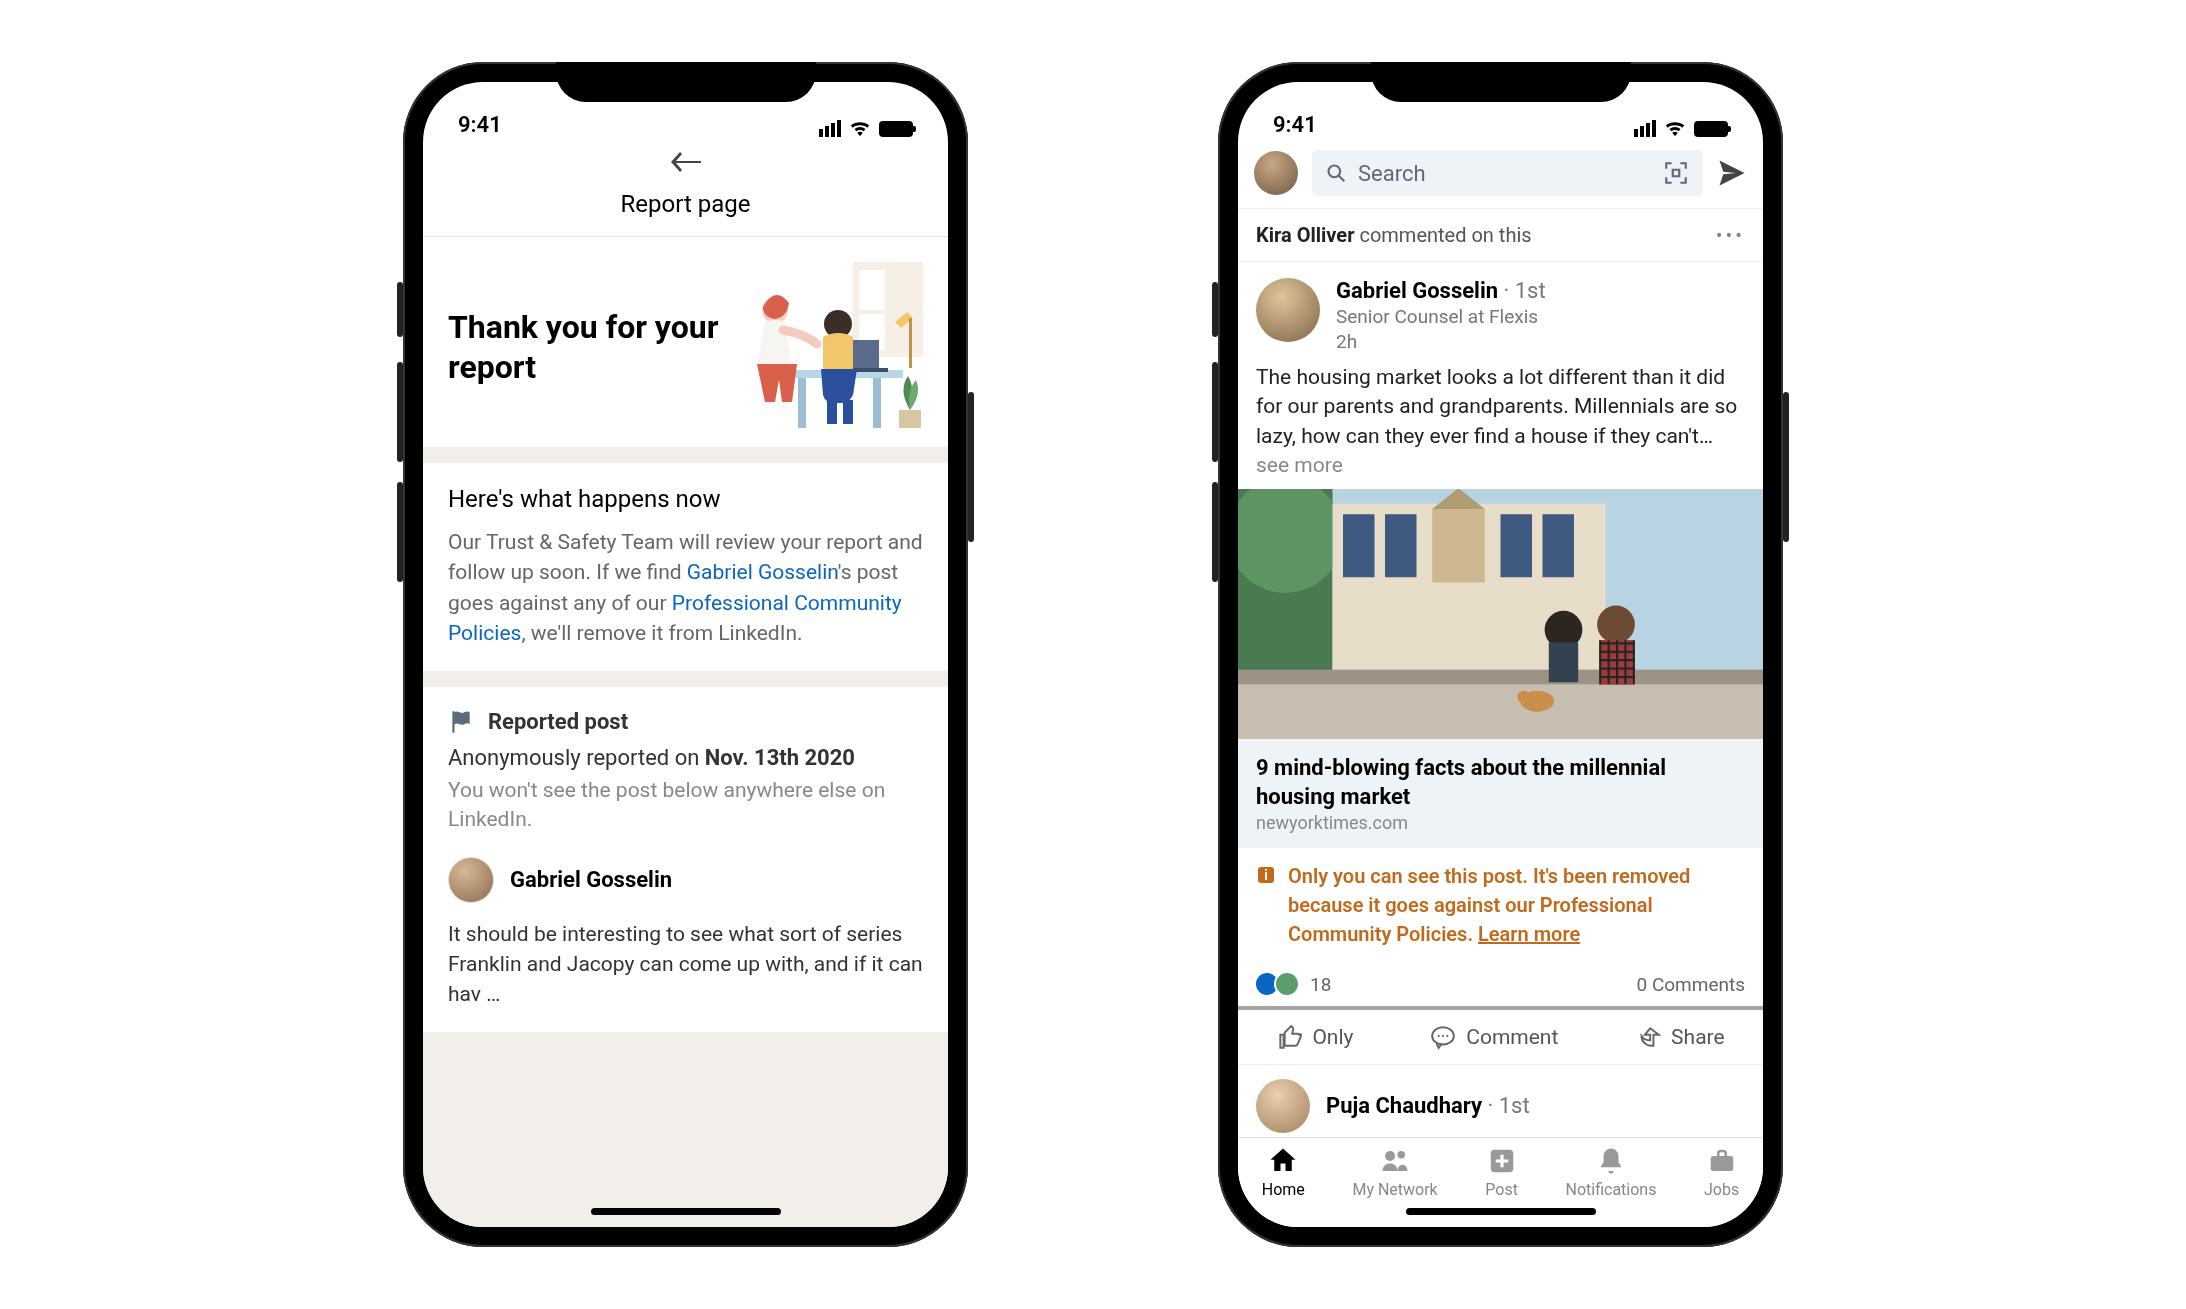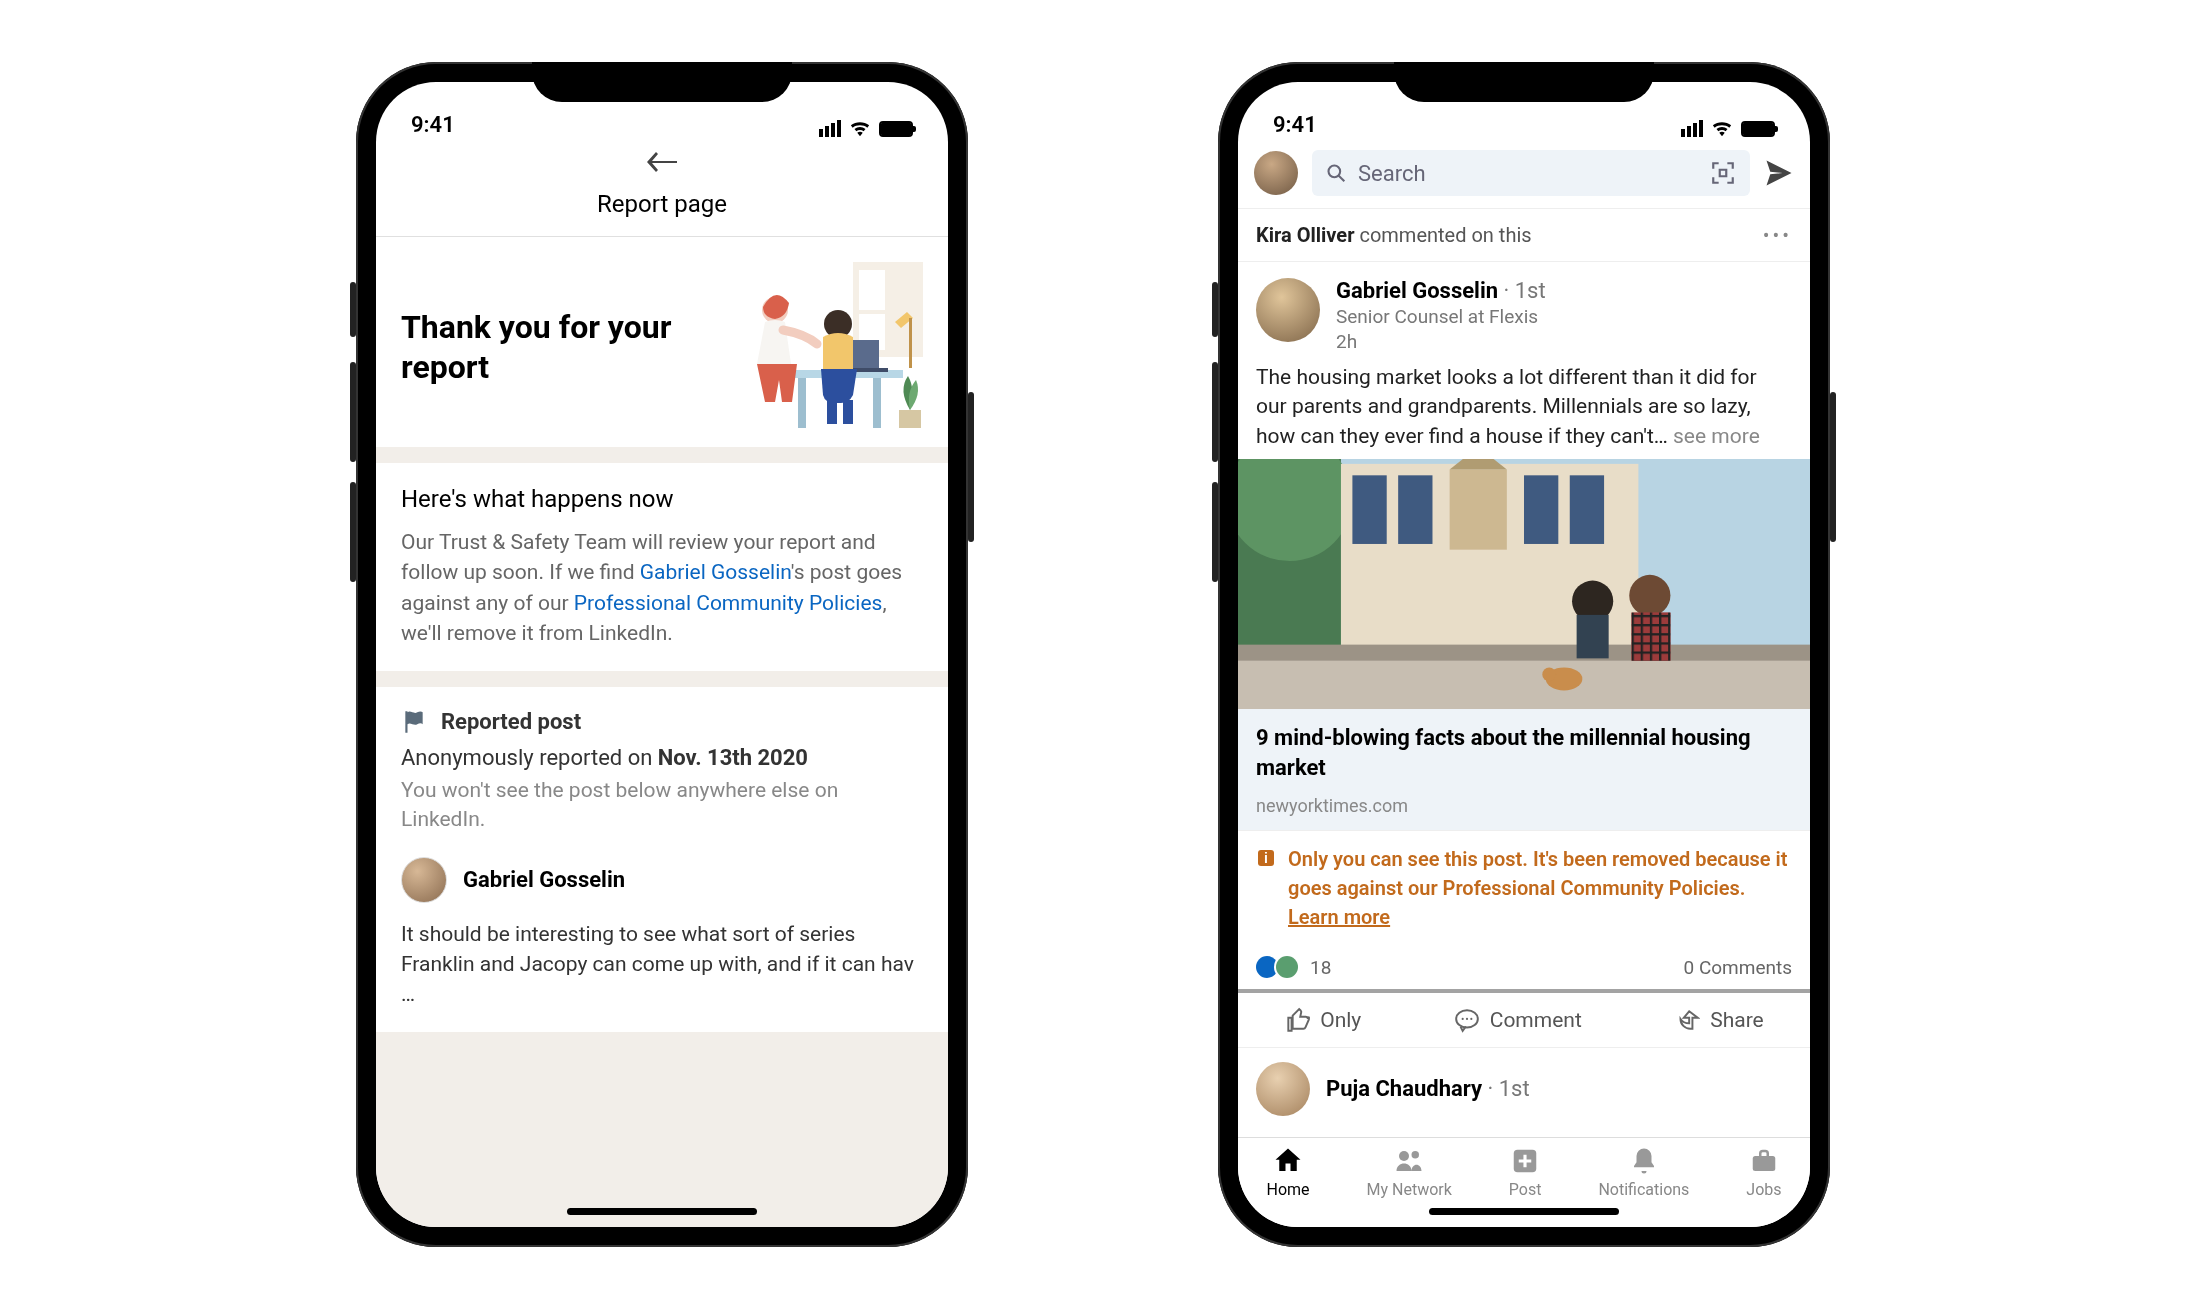--- a/index.html
+++ b/index.html
@@ -7,21 +7,21 @@
     font-family: -apple-system, BlinkMacSystemFont, "Segoe UI", Roboto, Helvetica, Arial, sans-serif;
     background: #ffffff;
     width: 2186px;
     height: 1309px;
     display: flex;
     justify-content: center;
     align-items: center;
     gap: 250px;
   }
   .phone {
-    width: 612px;
+    width: 565px;
     height: 1185px;
     background: #000;
     border-radius: 80px;
     padding: 20px;
     position: relative;
     box-shadow: inset 0 0 0 2px #333;
   }
   .phone::before {
     content: "";
     position: absolute;
@@ -137,21 +137,21 @@
   .post-body { padding:0 18px 8px; font-size:21px; line-height:1.4; color:#222;}
   .see-more { color:#888;}
   .post-image {
     width:100%; height:250px;
     background:
       linear-gradient(120deg, rgba(74,141,186,0.35), rgba(121,90,60,0.25)),
       linear-gradient(90deg,#4d7a5a 0 15%, #a6c7e0 15% 55%, #b07650 55% 100%);
     position:relative; overflow:hidden;
   }
   .article-card { background:#eef3f8; padding:14px 18px;}
-  .article-title { font-size:22px; font-weight:700; line-height:1.35; margin-bottom:12px;}
+  .article-title { font-size:22px; font-weight:700; line-height:1.35; margin-bottom:0;}
   .article-src { font-size:18px; color:#888;}
   .removed-notice {
     background:#fff; padding:14px 18px; display:flex; gap:12px;
     font-size:20px; color:#c26a1c; font-weight:600; line-height:1.45;
     border-top:1px solid #eee;
   }
   .removed-notice .info-icon { flex-shrink:0; width:20px; height:20px; margin-top:3px;}
   .removed-notice a { color:#c26a1c; text-decoration:underline;}
   .reactions {
     display:flex; align-items:center; justify-content:space-between;

